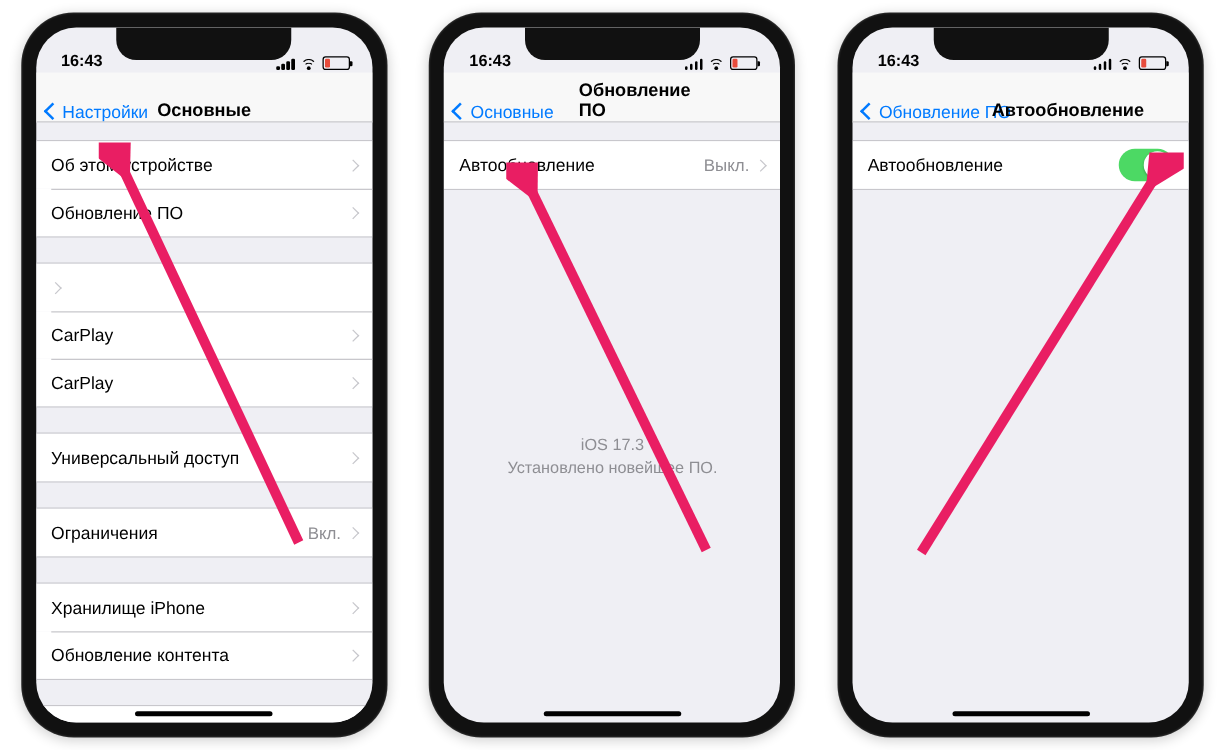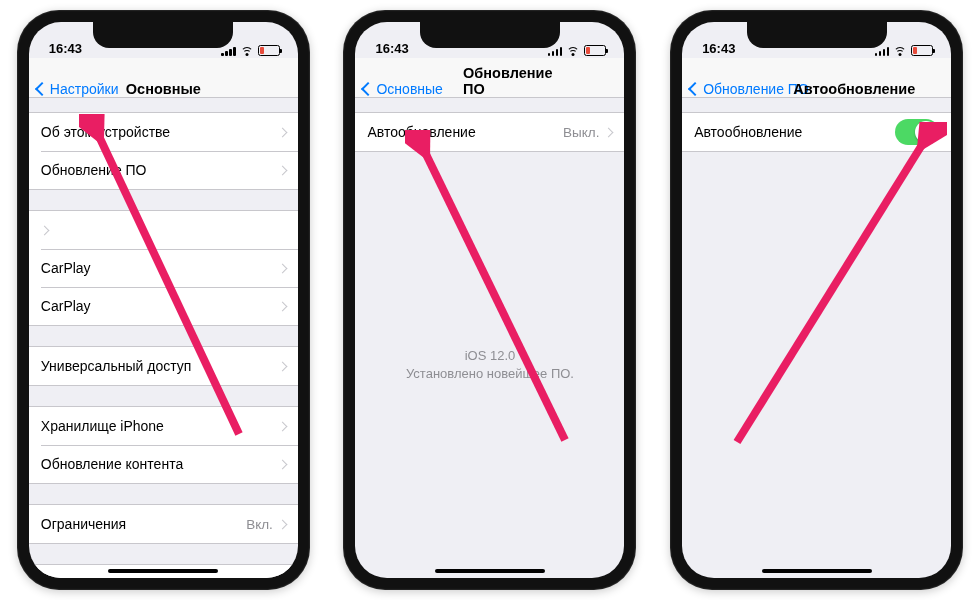--- a/index.html
+++ b/index.html
@@ -187,32 +187,32 @@
         </div>
       </div>
       <div class="group">
         <div class="row">
           <span class="row-label">Универсальный доступ</span>
           <span class="chev-right"></span>
         </div>
       </div>
       <div class="group">
         <div class="row">
-          <span class="row-label">Хранилище iPhone</span>
-          <span class="chev-right"></span>
-        </div>
-        <div class="row">
-          <span class="row-label">Обновление контента</span>
-          <span class="chev-right"></span>
-        </div>
-      </div>
-      <div class="group">
-        <div class="row">
           <span class="row-label">Ограничения</span>
           <span class="row-value">Вкл.</span>
+          <span class="chev-right"></span>
+        </div>
+      </div>
+      <div class="group">
+        <div class="row">
+          <span class="row-label">Хранилище iPhone</span>
+          <span class="chev-right"></span>
+        </div>
+        <div class="row">
+          <span class="row-label">Обновление контента</span>
           <span class="chev-right"></span>
         </div>
       </div>
       <div class="group">
         <div class="row">
           <span class="row-label">Дата и время</span>
 
         </div>
 
       </div>
@@ -262,21 +262,21 @@
     <div class="content centered">
       <div class="group first">
         <div class="row">
           <span class="row-label">Автообновление</span>
           <span class="row-value">Выкл.</span>
           <span class="chev-right"></span>
         </div>
       </div>
       <div class="status-wrap">
         <div class="status-text">
-          <div>iOS 12.0</div>
+          <div>iOS 17.3</div>
           <div>Установлено новейшее ПО.</div>
         </div>
       </div>
     </div>
     <div class="home-ind"></div>
     <div class="arrow" style="left:50px;top:108px;">
       <svg width="180" height="330">
           <defs>
             <marker id="ah2" markerWidth="8" markerHeight="8" refX="2" refY="4" orient="auto">
               <path d="M8,0 L0,4 L8,8 Z" fill="#e91e63"></path>

